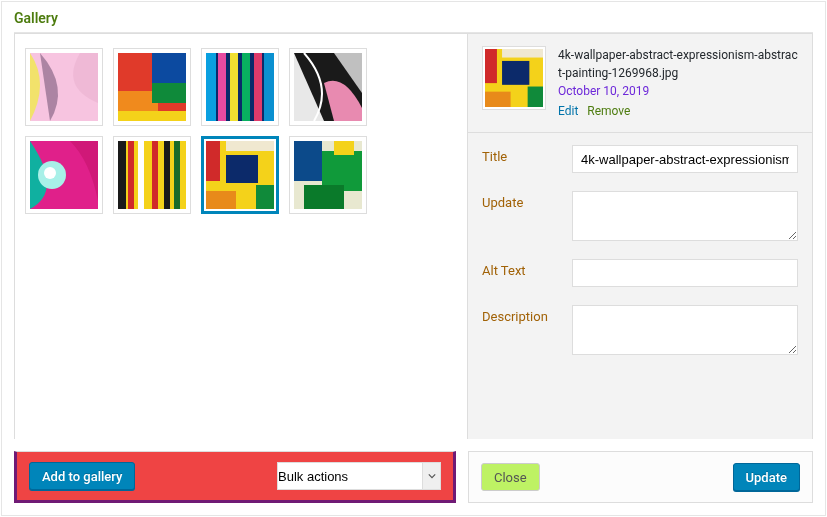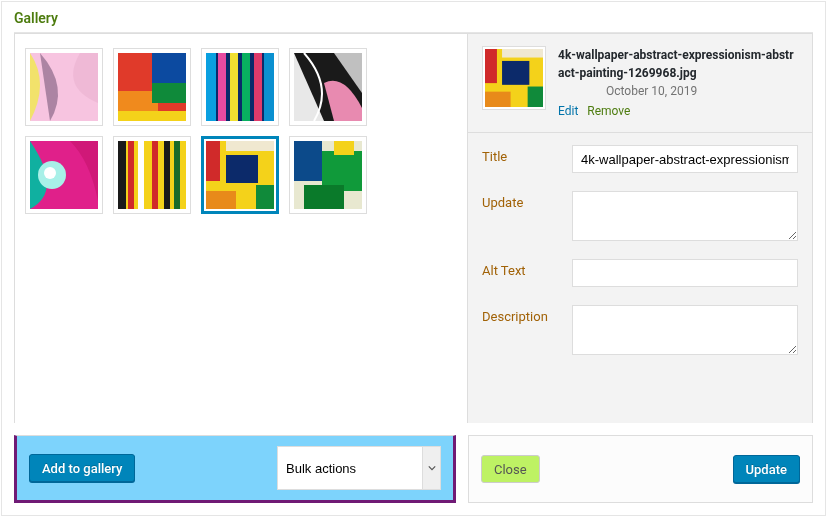--- a/index.html
+++ b/index.html
@@ -10,38 +10,38 @@
   .gallery-col { flex: 1; padding: 10px 10px 10px 0; border: 1px solid #ddd; border-bottom: none; background: #fff; }
   .thumbs { display: flex; flex-wrap: wrap; gap: 10px; padding: 4px 10px; }
   .thumb { width: 78px; height: 78px; border: 1px solid #ddd; background: #fff; display: flex; align-items: center; justify-content: center; cursor: pointer; }
   .thumb.selected { border: 3px solid #0085ba; }
   .thumb svg { width: 68px; height: 68px; }
   .meta-col { width: 345px; background: #f3f3f3; border: 1px solid #ddd; border-left: none; border-bottom: none; display: flex; flex-direction: column; }
   .meta-header { display: flex; padding: 12px 14px; gap: 12px; }
   .meta-thumb { width: 64px; height: 64px; border: 1px solid #ddd; background: #fff; display: flex; align-items: center; justify-content: center; flex-shrink: 0; }
   .meta-thumb svg { width: 58px; height: 58px; }
   .meta-info { font-size: 12px; line-height: 1.5; overflow: hidden; }
-  .meta-filename { font-weight: 700; color: #23282d; word-break: break-all; }
-  .meta-date { color: #737373; margin-left: 48px; }
+  .meta-filename { font-weight: 400; color: #23282d; word-break: break-all; }
+  .meta-date { color: #6d28d9; }
   .meta-dims { color: #666; }
   .meta-actions { margin-top: 2px; }
   .link-edit { color: #0073aa; cursor: pointer; margin-right: 6px; text-align: right; }
   .link-remove { color: #4d7c0f; cursor: pointer; }
   .meta-fields { border-top: 1px solid #ddd; padding: 12px 14px; display: grid; grid-template-columns: 80px 1fr; row-gap: 18px; column-gap: 10px; align-items: start; }
   .meta-fields label { font-size: 13px; color: #a16207; padding-top: 4px; }
   .meta-fields input[type=text] { width: 100%; height: 28px; border: 1px solid #ddd; padding: 0 8px; font-size: 13px; background: #fff; }
   .meta-fields textarea { width: 100%; height: 50px; border: 1px solid #ddd; padding: 4px 8px; font-size: 13px; resize: both; background: #fff; }
   .panel-footer { display: flex; padding: 12px; gap: 12px; }
-  .footer-left { flex: 1; display: flex; align-items: center; gap: 12px; border: 3px solid #701a75; border-top: 1px solid #ddd; background: #7dd3fc; padding: 10px 12px; justify-content: space-between; }
+  .footer-left { flex: 1; display: flex; align-items: center; gap: 12px; border: 3px solid #701a75; border-top: 1px solid #ddd; background: #ef4444; padding: 10px 12px; justify-content: space-between; }
   .footer-right { width: 345px; display: flex; align-items: center; justify-content: space-between; border: 1px solid #ddd; background: #fcfcfc; padding: 10px 12px; }
   .btn { display: inline-flex; align-items: center; height: 28px; padding: 0 12px; border-radius: 3px; font-size: 13px; cursor: pointer; border: 1px solid; }
   .btn-primary { background: #0085ba; border-color: #006799; color: #fff; font-weight: 500; text-shadow: 0 -1px 0 rgba(0,0,0,.2); box-shadow: 0 1px 0 #006799; }
   .btn-secondary { background: #bef264; border-color: #ccc; color: #555; }
   .bulk-select { position: relative; display: inline-flex; align-items: center; }
-  .bulk-select select { height: 44px; border: 1px solid #ddd; background: #fff; padding: 0 24px 0 8px; font-size: 13px; appearance: none; min-width: 164px; }
+  .bulk-select select { height: 28px; border: 1px solid #ddd; background: #fff; padding: 0 24px 0 0; font-size: 13px; appearance: none; min-width: 164px; }
   .bulk-select .caret { position: absolute; right: 1px; top: 1px; bottom: 1px; width: 18px; border-left: 1px solid #ddd; display: flex; align-items: center; justify-content: center; pointer-events: none; background: #efefef; }
   .caret svg { width: 8px; height: 8px; }
 </style>
 </head>
 <body>
 
 <svg width="0" height="0" style="position:absolute">
   <defs>
 
     <g id="th1">

